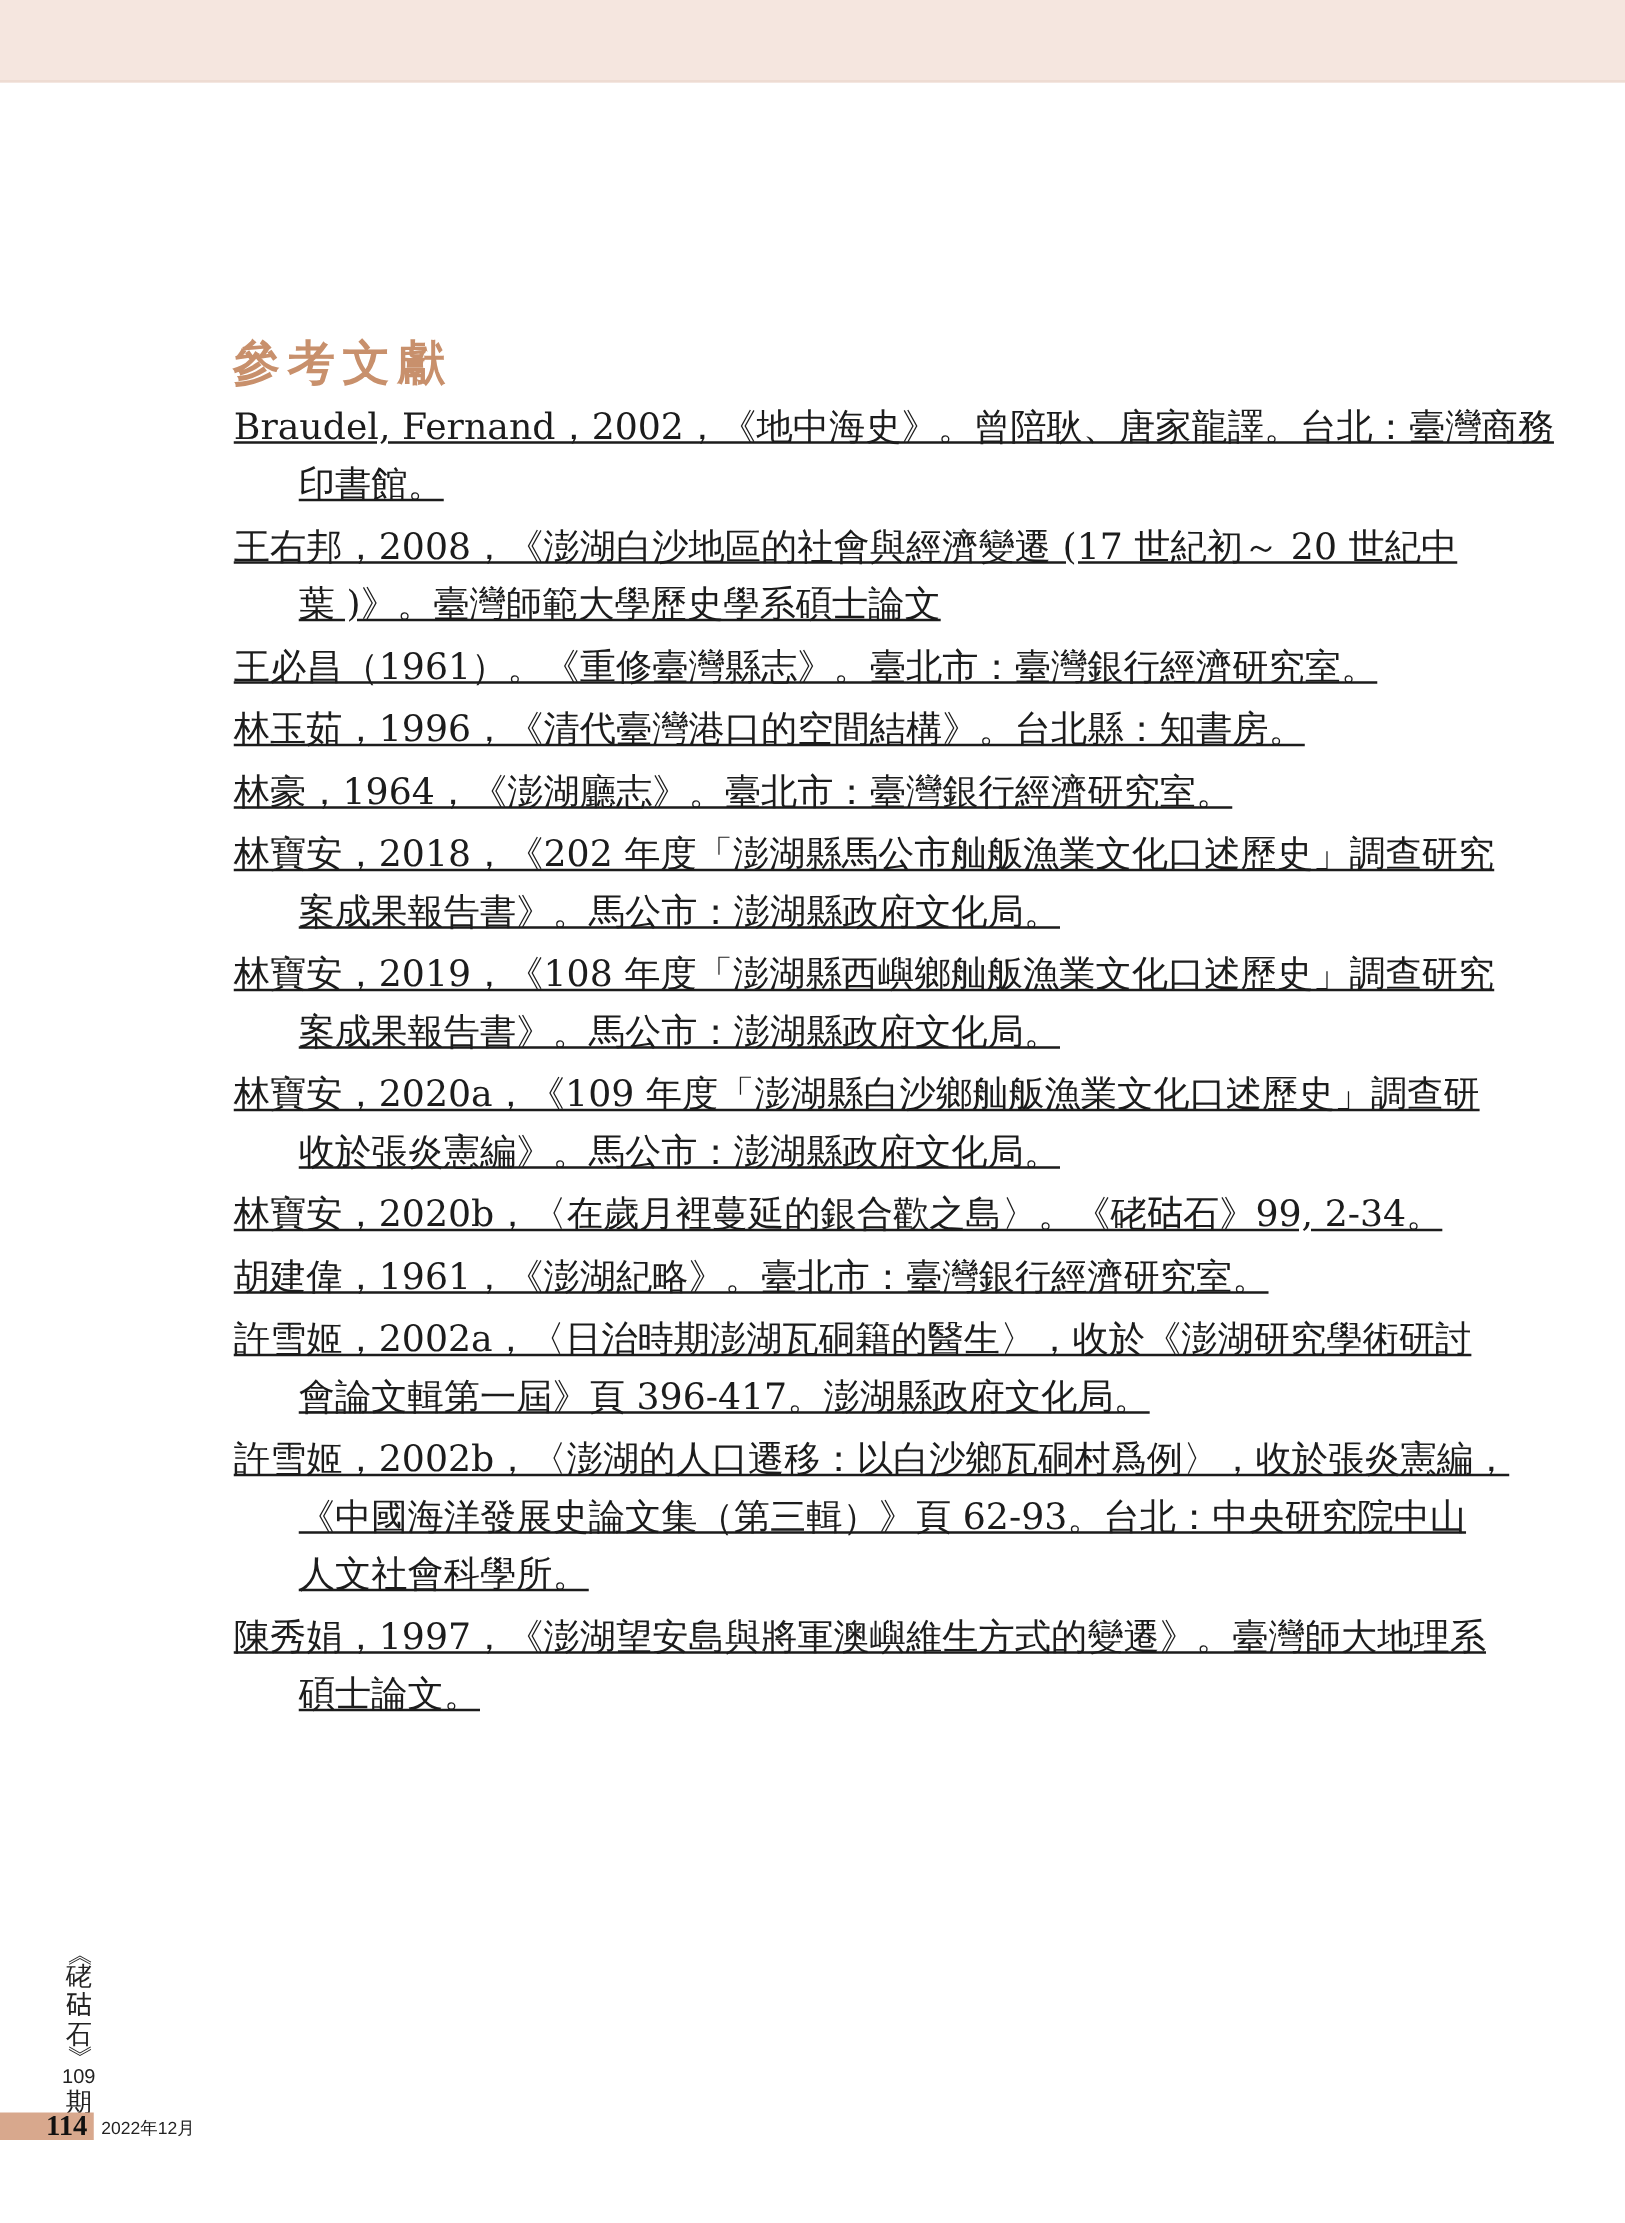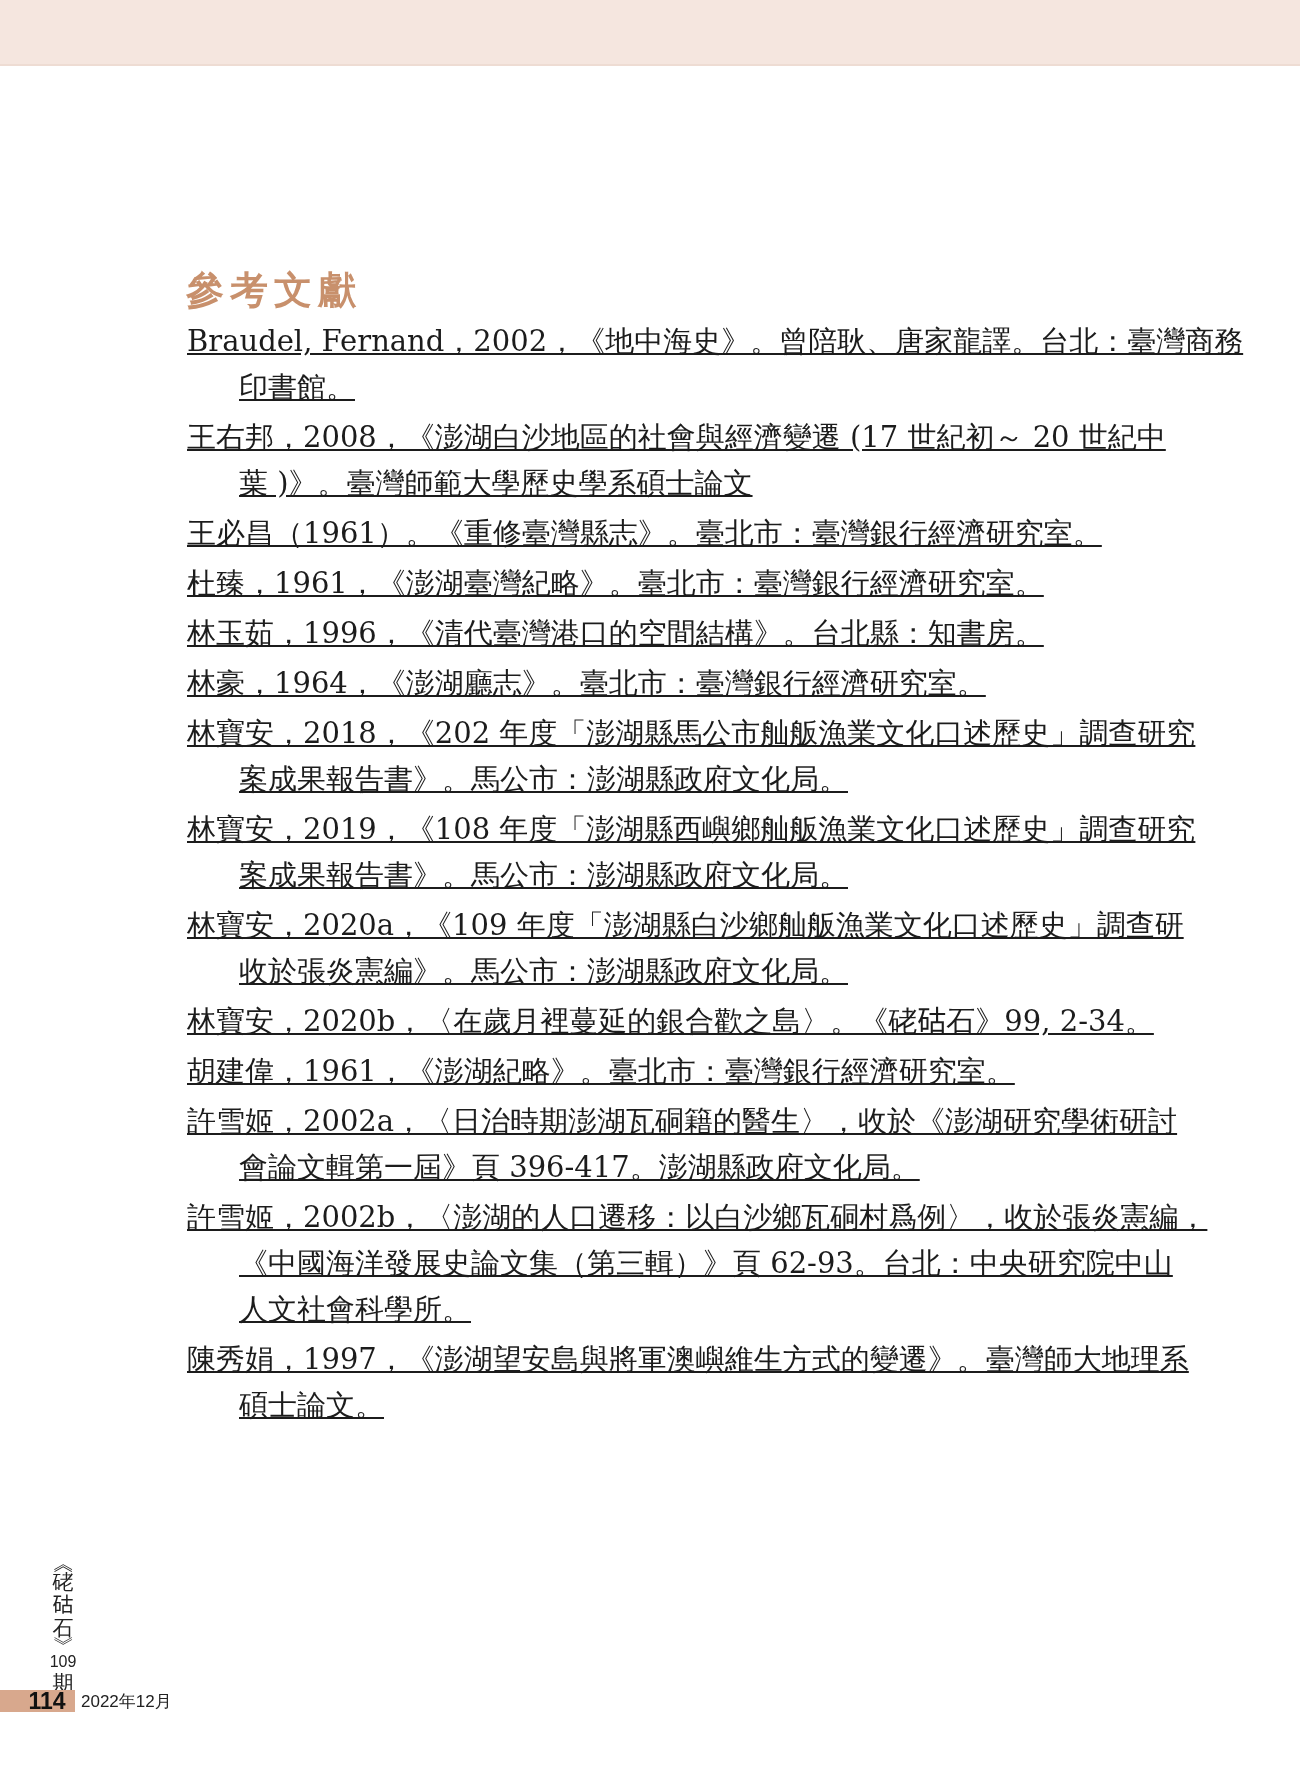--- a/index.html
+++ b/index.html
@@ -35,52 +35,49 @@
     display:block;font-size:20px;line-height:14px;height:14px;
     transform:rotate(90deg);transform-origin:center;
   }
   .sidebar-journal .issue-num{font-size:16px;line-height:18px;letter-spacing:0;text-align:center;}
   .sidebar-journal .issue-suffix{font-size:21px;line-height:23px;}
   .footer-band{
     position:absolute;left:0;top:1690px;width:75px;height:22px;
     background:#d8a88d;
   }
   .footer-pagenum{
-    position:absolute;left:12px;top:1689px;width:70px;height:24px;
-    text-align:center;
-    font-family:Liberation Sans, sans-serif;
+    position:absolute;left:0;top:1689px;width:70px;height:24px;
+    text-align:right;
+    font-family:Liberation Serif, serif;
     font-size:23px;font-weight:bold;color:#111;line-height:24px;
   }
   .footer-date{
     position:absolute;left:81px;top:1692px;
     font-family:"Liberation Sans","DejaVu Sans",sans-serif;
-    font-size:17px;color:#222;line-height:20px;
+    font-size:14px;color:#222;line-height:20px;
   }
 </style>
 </head>
 <body>
 
 <div class="top-band"></div>
 
 <h1 class="page-title">參考文獻</h1>
 
 <div class="refs">
   <div class="ref">
     <div class="line">Braudel, Fernand，2002，《地中海史》。曾陪耿、唐家龍譯。台北：臺灣商務</div>
     <div class="line cont">印書館。</div>
   </div>
   <div class="ref">
     <div class="line">王右邦，2008，《澎湖白沙地區的社會與經濟變遷 (17 世紀初～ 20 世紀中</div>
     <div class="line cont">葉 )》。臺灣師範大學歷史學系碩士論文</div>
   </div>
   <div class="ref">
     <div class="line">王必昌（1961）。《重修臺灣縣志》。臺北市：臺灣銀行經濟研究室。</div>
-  </div>
-  <div class="ref">
-    <div class="line">杜臻，1961，《澎湖臺灣紀略》。臺北市：臺灣銀行經濟研究室。</div>
   </div>
   <div class="ref">
     <div class="line">林玉茹，1996，《清代臺灣港口的空間結構》。台北縣：知書房。</div>
   </div>
   <div class="ref">
     <div class="line">林豪，1964，《澎湖廳志》。臺北市：臺灣銀行經濟研究室。</div>
   </div>
   <div class="ref">
     <div class="line">林寶安，2018，《202 年度「澎湖縣馬公市舢舨漁業文化口述歷史」調查研究</div>
     <div class="line cont">案成果報告書》。馬公市：澎湖縣政府文化局。</div>

